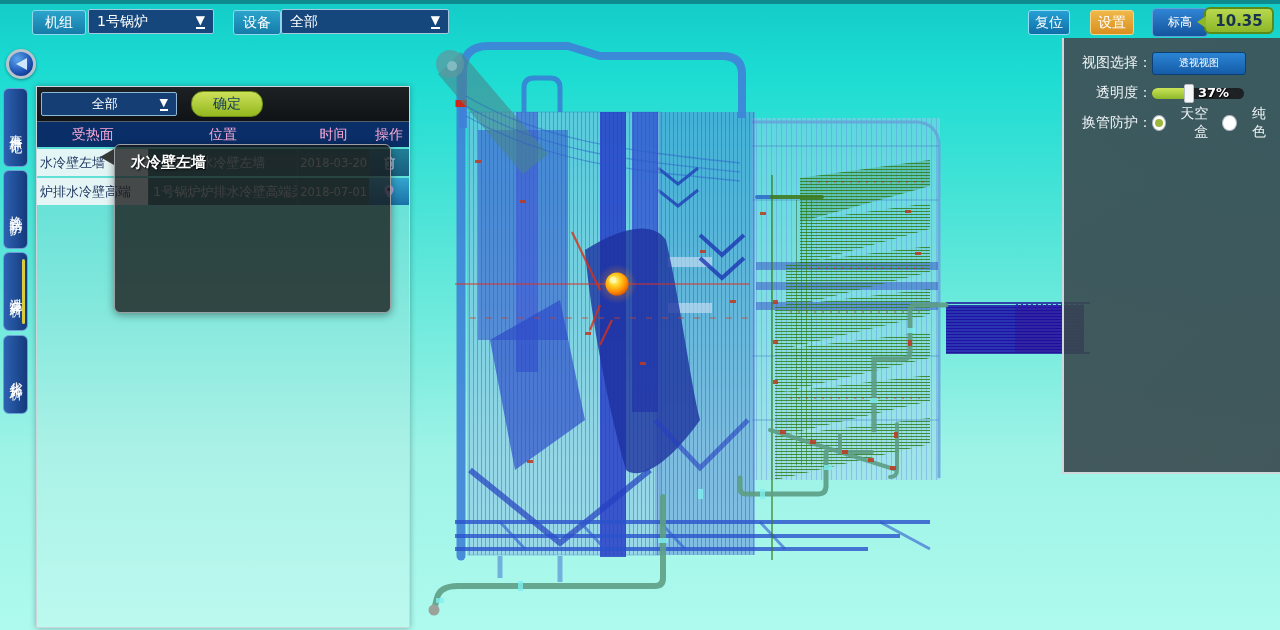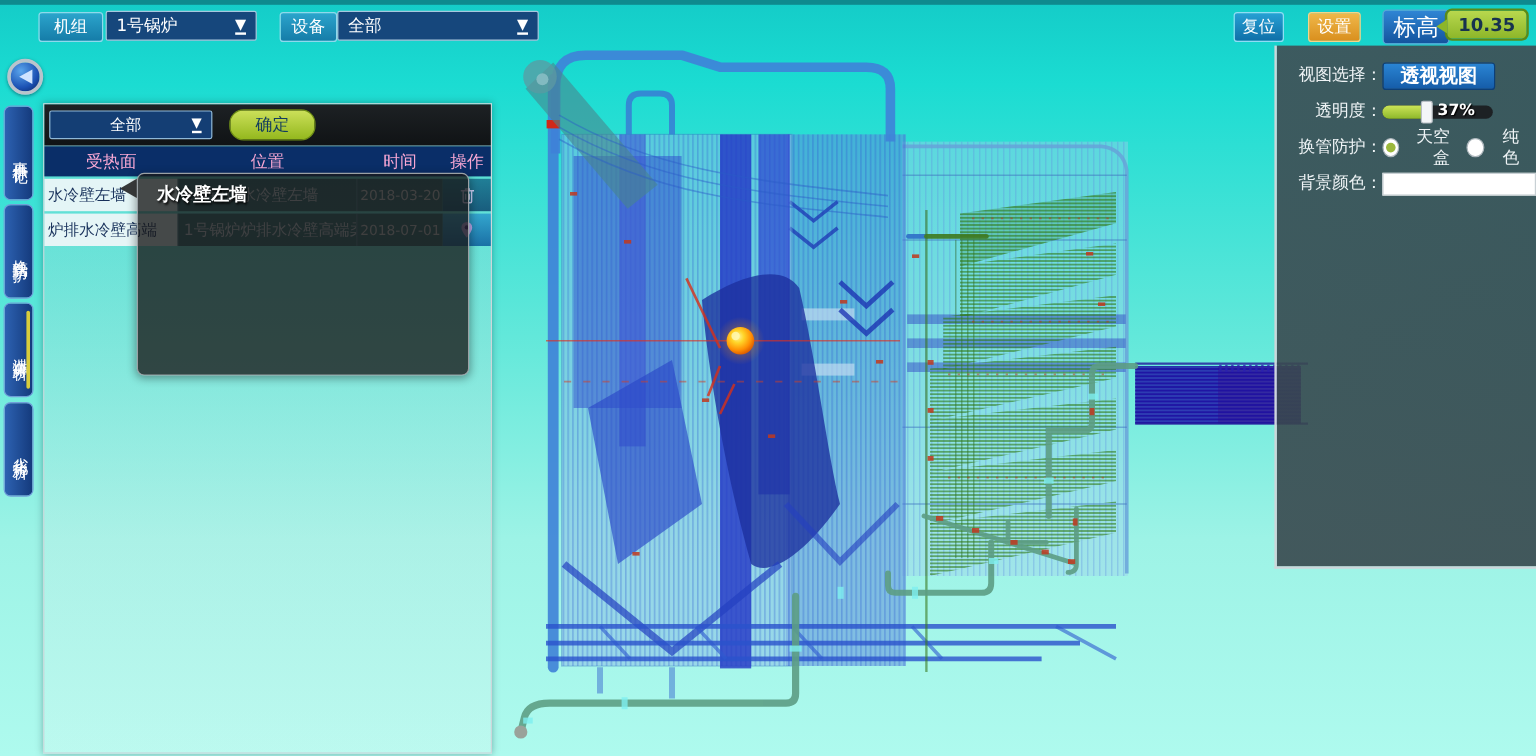--- a/index.html
+++ b/index.html
@@ -16,21 +16,21 @@
     color:#fff;font-size:14px;border-radius:3px;cursor:pointer;}
   .lbl-unit{left:32px;top:10px;width:52px;height:23px;background:linear-gradient(#2ba4cc,#157ca8);border:1px solid #8fd8ec;}
   .lbl-device{left:233px;top:10px;width:46px;height:23px;background:linear-gradient(#2ba4cc,#157ca8);border:1px solid #8fd8ec;}
   .dd{position:absolute;top:9px;height:25px;background:#16477c;border:1px solid #a7c8de;border-radius:2px;
     display:flex;align-items:center;color:#fff;font-size:14px;padding:0 8px;box-sizing:border-box;cursor:pointer;}
   .dd1{left:88px;width:126px;gap:15px;}
   .dd2{left:281px;width:168px;}
   .dd .caret{margin-left:auto;font-size:12px;line-height:1;border-bottom:2px solid #fff;padding-bottom:1px;}
   .btn-reset{left:1028px;top:10px;width:40px;height:23px;background:linear-gradient(#26a0d4,#0f6fa8);border:1px solid #90dcf4;}
   .btn-settings{left:1090px;top:10px;width:42px;height:23px;background:linear-gradient(#f0b84a,#d98f1e);border:1px solid #f6d488;}
-  .lbl-elev{left:1152px;top:8px;width:54px;height:27px;background:linear-gradient(#2f85d4,#14549e);border:1px solid #5fa0d8;font-size:19px;border-radius:4px;}
+  .lbl-elev{left:1152px;top:8px;width:54px;height:27px;background:linear-gradient(#2f85d4,#14549e);border:1px solid #5fa0d8;font-size:12px;border-radius:4px;}
   .elev-badge{position:absolute;left:1204px;top:7px;width:70px;height:27px;background:linear-gradient(#b8d84e,#8db629);
     border:2px solid #5a8a18;border-radius:6px;display:flex;align-items:center;justify-content:center;
     color:#17324f;font-weight:bold;font-size:15px;box-sizing:border-box;}
   .elev-badge::before{content:"";position:absolute;left:-9px;top:7px;border-top:6px solid transparent;
     border-bottom:6px solid transparent;border-right:9px solid #8db629;}
 
   
   .back-btn{position:absolute;left:6px;top:49px;width:30px;height:30px;border-radius:50%;z-index:22;cursor:pointer;
     border:3px solid #b9c4cc;box-sizing:border-box;
     background:radial-gradient(circle at 35% 30%,#5aa6ec,#1c52b4 60%,#07215e 100%);
@@ -75,21 +75,21 @@
   .tip-arrow{position:absolute;left:63px;top:62px;width:0;height:0;z-index:19;
     border-top:8px solid transparent;border-bottom:8px solid transparent;border-right:14px solid rgba(40,40,40,.92);}
 
   
   .settings-panel{position:absolute;left:1062px;top:38px;width:218px;height:436px;z-index:15;box-sizing:border-box;
     background:linear-gradient(160deg,rgba(64,80,86,.92),rgba(52,66,72,.88));
     border-left:2px solid #cdd6da;border-bottom:2px solid #cdd6da;color:#eef3f5;font-size:14px;padding:10px 0 0 10px;}
   .srow{display:flex;align-items:center;height:30px;text-align:right;}
   .srow .slabel{width:78px;flex:none;}
   .view-btn{width:92px;height:21px;background:linear-gradient(#2a85d4,#155ca8);border:1px solid #0c3f78;border-radius:3px;
-    color:#fff;font-size:16px;display:flex;align-items:center;justify-content:center;cursor:pointer;font-weight:bold;}
+    color:#fff;font-size:10px;display:flex;align-items:center;justify-content:center;cursor:pointer;}
   .slider{position:relative;width:92px;height:11px;background:#1d2124;border-radius:6px;cursor:pointer;}
   .slider .fill{position:absolute;left:0;top:0;height:11px;width:36px;border-radius:6px 0 0 6px;
     background:linear-gradient(#cbe457,#8db82a);}
   .slider .handle{position:absolute;left:32px;top:-4px;width:10px;height:19px;background:#f4f6f8;border:1px solid #b8bec4;
     border-radius:2px;box-sizing:border-box;cursor:grab;}
   .slider .val{position:absolute;left:46px;top:-3px;color:#fff;font-size:13px;font-weight:bold;text-shadow:1px 1px 1px #000;}
   .checkbox{width:17px;height:17px;background:#fff;border:1px solid #aab4ba;border-radius:3px;cursor:pointer;}
   .radio{width:16px;height:16px;border-radius:50%;background:#fff;border:1px solid #aab4ba;box-sizing:border-box;
     display:inline-flex;align-items:center;justify-content:center;cursor:pointer;margin-right:5px;}
   .radio .dot{width:8px;height:8px;border-radius:50%;background:#9cb83c;}
@@ -352,17 +352,13 @@
             <span class="dot"></span>
           </span>
         <span>天空盒</span>
       </span>
       <span class="opt">
         <span class="radio"></span>
         <span>纯色</span>
       </span>
     </div>
   </div>
-  <div class="srow">
-    <span class="slabel">背景颜色：</span>
-    <div class="swatch"></div>
-  </div>
 </div>
 
 </body></html>

